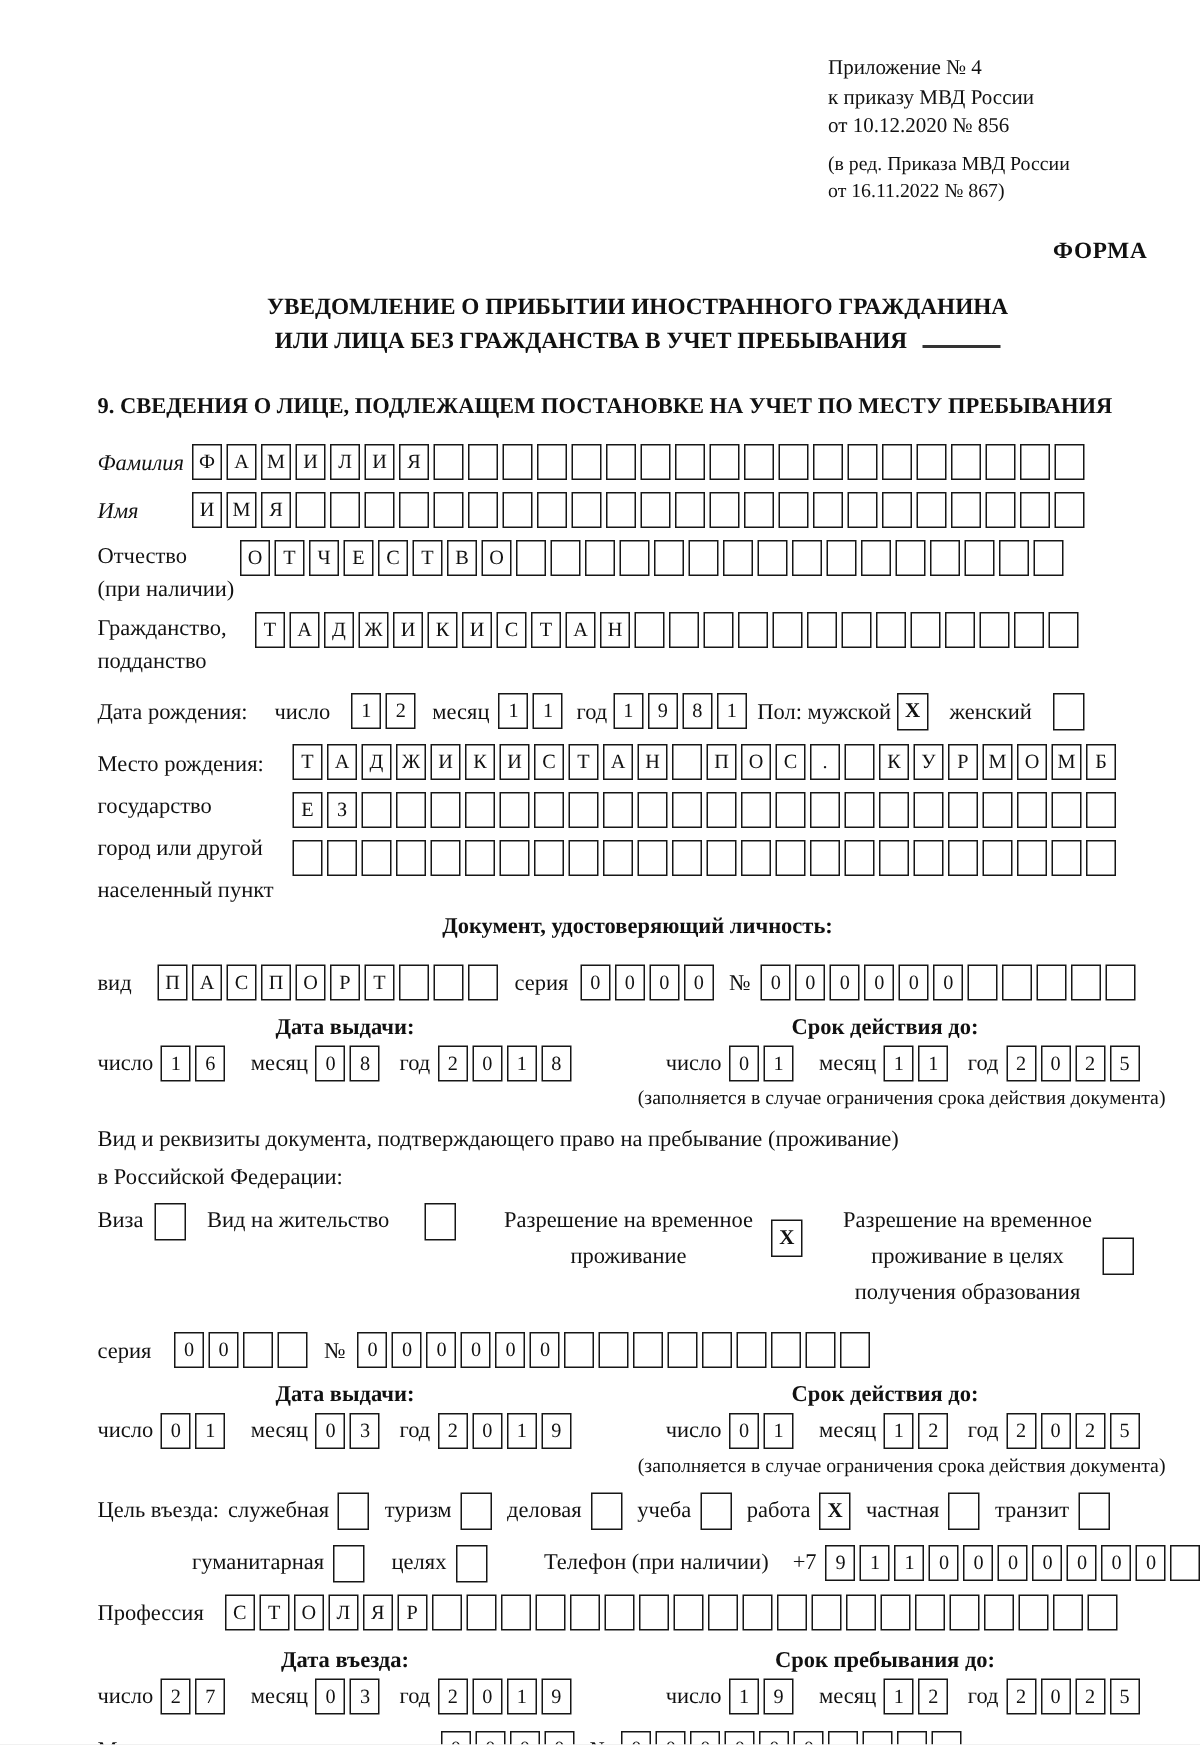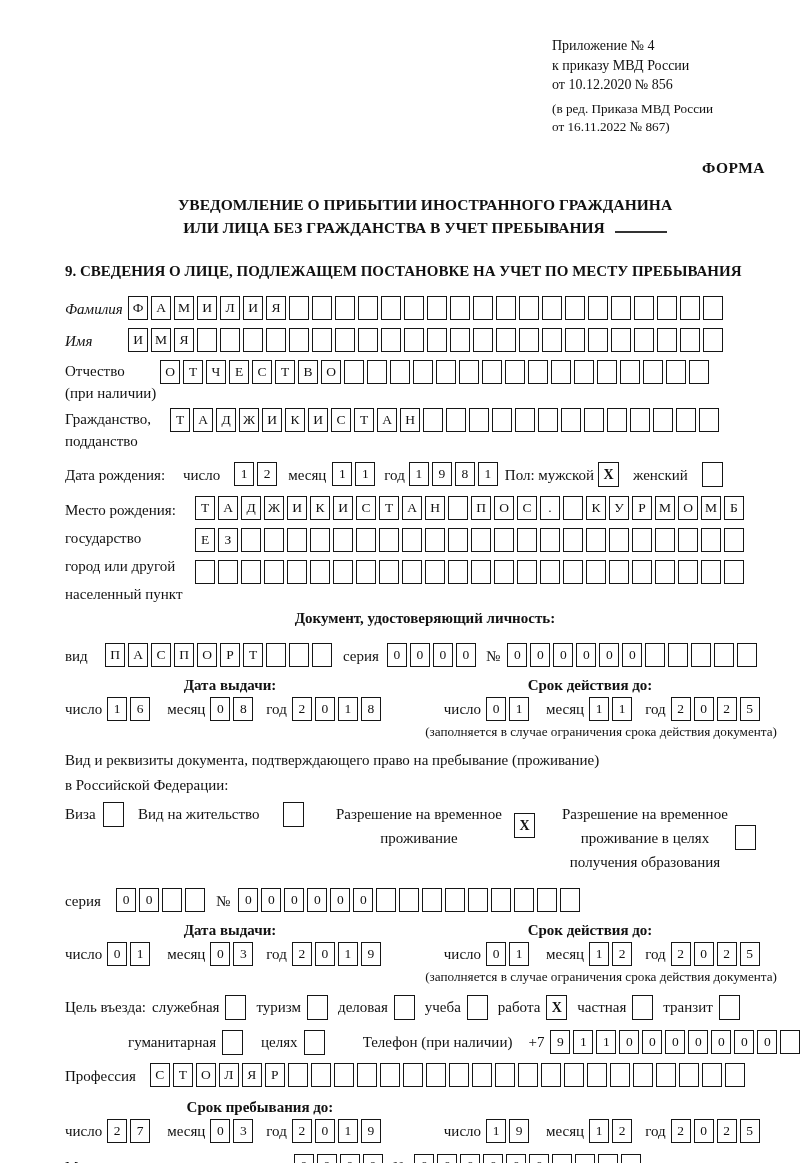--- a/index.html
+++ b/index.html
@@ -243,20 +243,21 @@
     <span class="phone-prefix">+7</span>
     <span class="cells"><span class="cell">9</span><span class="cell">1</span><span class="cell">1</span><span class="cell">0</span><span class="cell">0</span><span class="cell">0</span><span class="cell">0</span><span class="cell">0</span><span class="cell">0</span><span class="cell">0</span><span class="cell"></span></span>
   </div>
 
   <div class="row" style="margin-top:8px;">
     <span class="lab" style="min-width:63px;margin-right:0;">Профессия</span>
     <span class="cells" style="margin-left:14px;"><span class="cell">С</span><span class="cell">Т</span><span class="cell">О</span><span class="cell">Л</span><span class="cell">Я</span><span class="cell">Р</span><span class="cell"></span><span class="cell"></span><span class="cell"></span><span class="cell"></span><span class="cell"></span><span class="cell"></span><span class="cell"></span><span class="cell"></span><span class="cell"></span><span class="cell"></span><span class="cell"></span><span class="cell"></span><span class="cell"></span><span class="cell"></span><span class="cell"></span><span class="cell"></span><span class="cell"></span><span class="cell"></span><span class="cell"></span><span class="cell"></span></span>
   </div>
 
   <div class="dates-heads" style="margin-top:10px;">
+    <span class="dh dh-left">Дата въезда:</span>
     <span class="dh dh-right">Срок пребывания до:</span>
   </div>
   <div class="dates-row">
     <span class="dg">
       <span class="lab">число</span>
       <span class="cells"><span class="cell">2</span><span class="cell">7</span></span>
       <span class="lab" style="margin-left:6px;">месяц</span>
       <span class="cells"><span class="cell">0</span><span class="cell">3</span></span>
       <span class="lab" style="margin-left:2px;">год</span>
       <span class="cells"><span class="cell">2</span><span class="cell">0</span><span class="cell">1</span><span class="cell">9</span></span>

